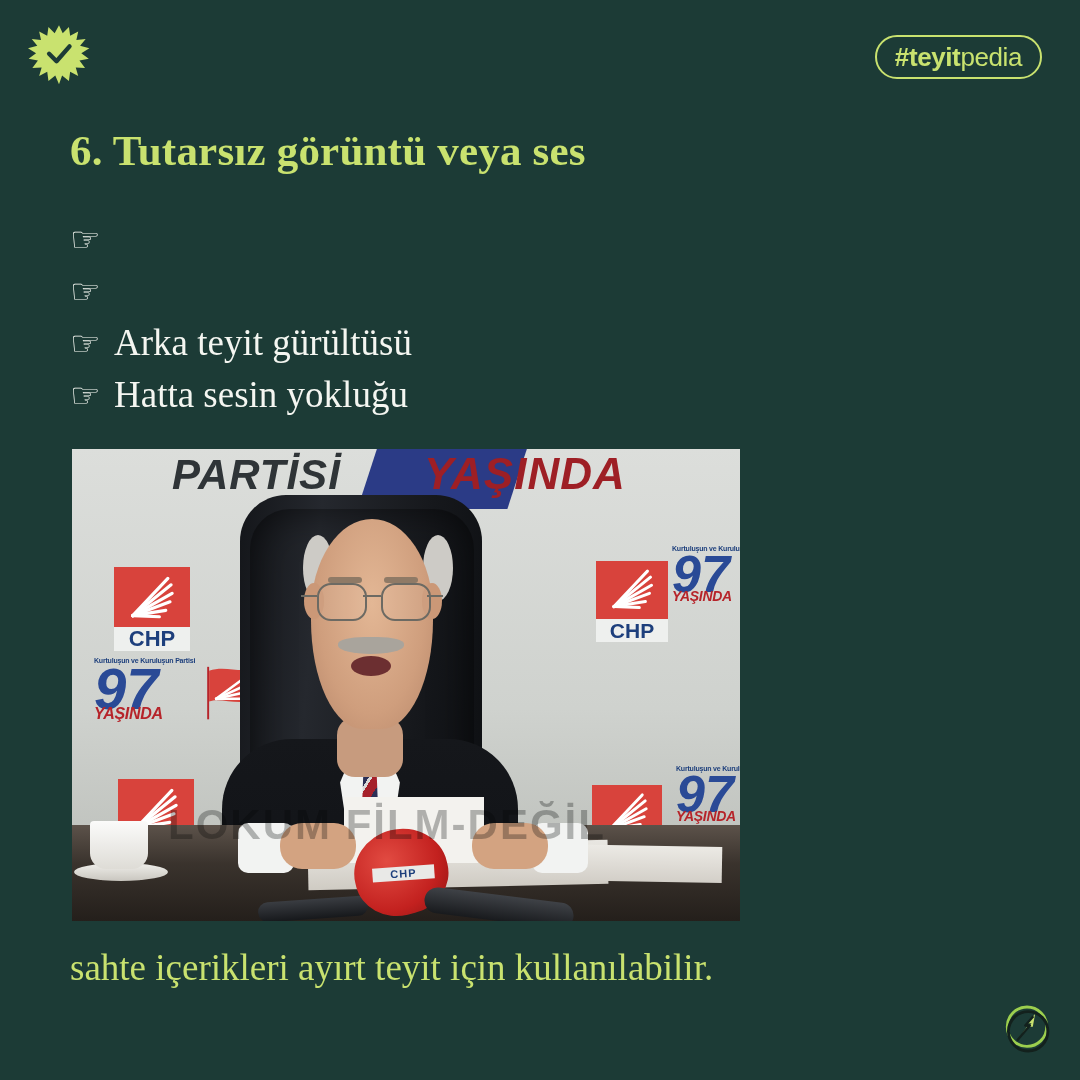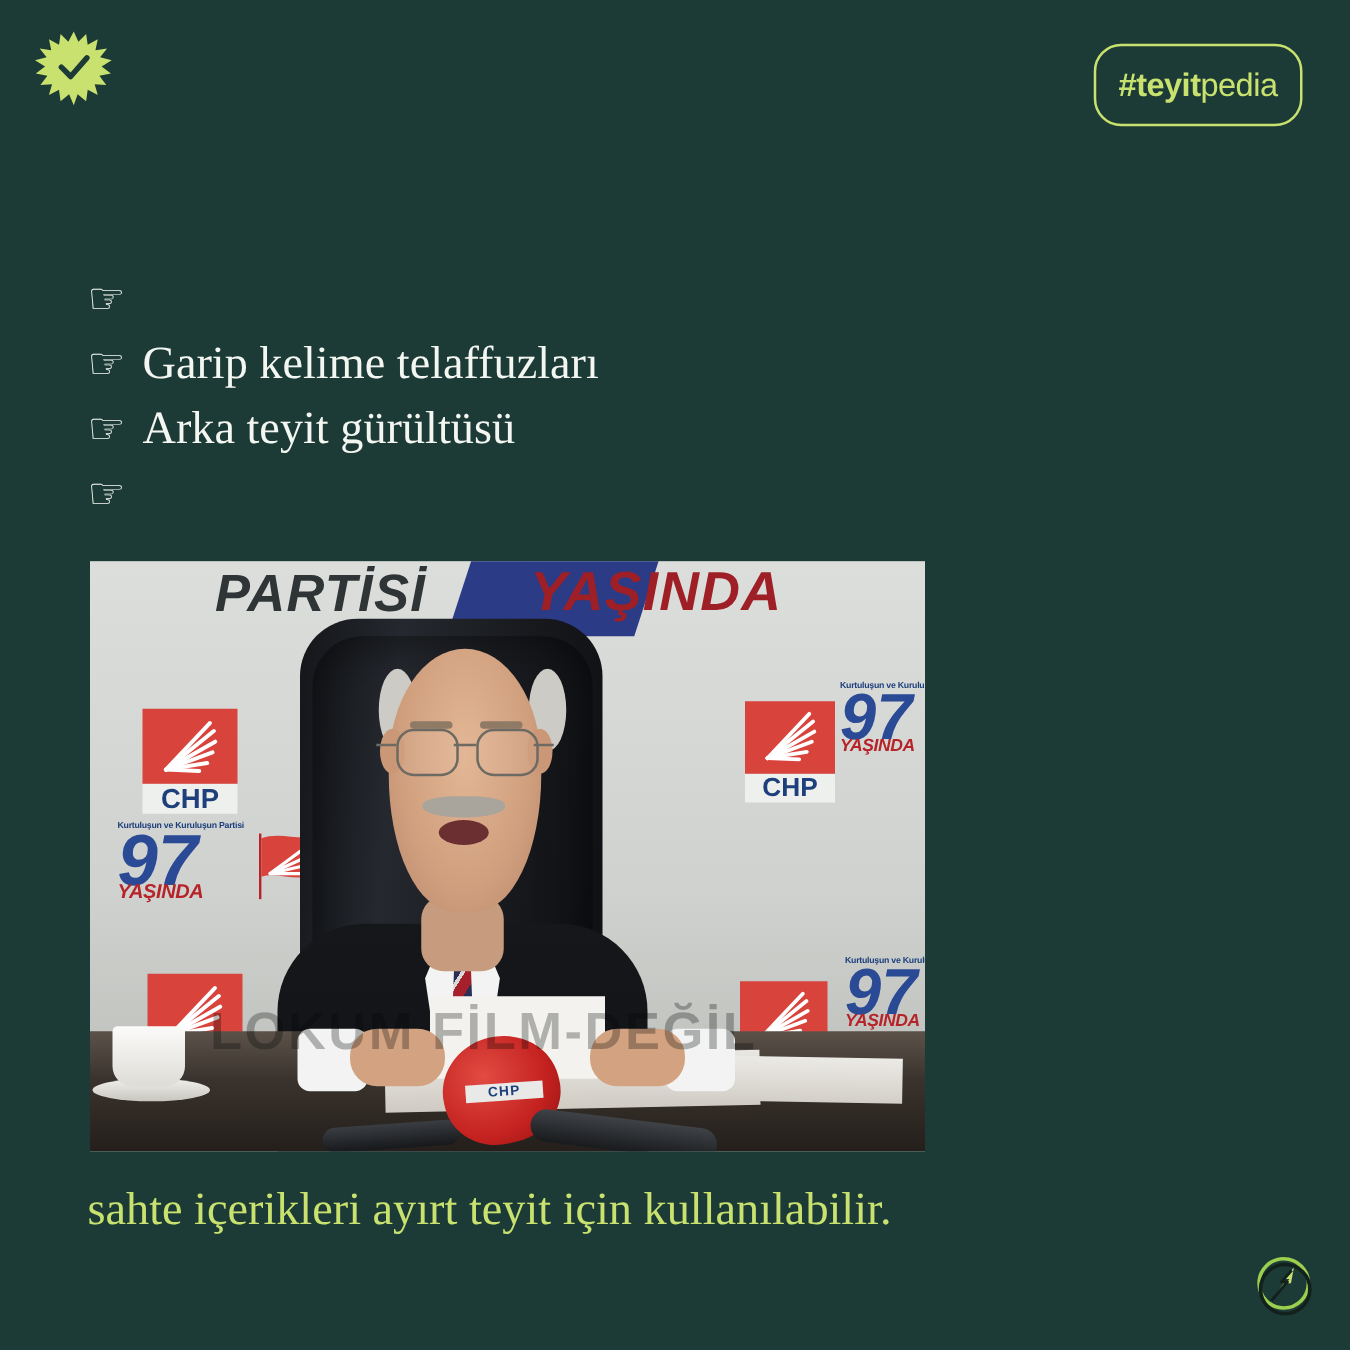--- a/index.html
+++ b/index.html
@@ -24,21 +24,21 @@
     width: 62px;
     height: 62px;
   }
   .logo-mark svg { display: block; width: 62px; height: 62px; }
 
   .hashtag-badge {
     position: absolute;
     right: 38px;
     top: 35px;
     height: 40px;
-    padding: 11px 18px;
+    padding: 0 18px;
     border: 2.5px solid #c9e26f;
     border-radius: 22px;
     display: flex;
     align-items: center;
     justify-content: center;
     color: #c9e26f;
     font-family: "Liberation Sans", "DejaVu Sans", sans-serif;
     font-size: 26px;
     letter-spacing: -0.4px;
     white-space: nowrap;
@@ -356,35 +356,36 @@
       <path fill="#c9e26f" d="M50 2 L56 15 L66 5 L68 19 L81 12 L78 26 L93 24 L84 35 L99 39 L86 47 L98 56 L83 59 L92 71 L77 70 L81 84 L68 77 L66 92 L55 83 L50 97 L44 83 L33 92 L31 77 L18 84 L22 70 L7 71 L16 59 L1 56 L13 47 L0 39 L15 35 L6 24 L21 26 L18 12 L31 19 L33 5 L43 15 Z"></path>
       <path fill="none" stroke="#1c3b36" stroke-width="7" stroke-linecap="round" stroke-linejoin="round" d="M34 48 L46 60 L67 36"></path>
     </svg>
   </div>
 
   <div class="hashtag-badge">
     <span class="bold">#teyit</span>
       <span class="light">pedia</span>
   </div>
 
+  <div class="title">6. Tutarsız görüntü veya ses</div>
 
   <ul class="bullet-list">
     <li class="bullet-item">
       <span class="bullet-icon">☞</span>
     </li>
     <li class="bullet-item">
       <span class="bullet-icon">☞</span>
-      <span>Garip kelime telaffuzları</span>
     </li>
     <li class="bullet-item">
       <span class="bullet-icon">☞</span>
       <span>Arka teyit gürültüsü</span>
     </li>
     <li class="bullet-item">
       <span class="bullet-icon">☞</span>
+      <span>Hatta sesin yokluğu</span>
     </li>
   </ul>
 
   <div class="media-frame">
     <div class="still">
 
       <div class="backdrop"></div>
       <div class="backdrop-seam"></div>
 
       <div class="blue-wedge"></div>

